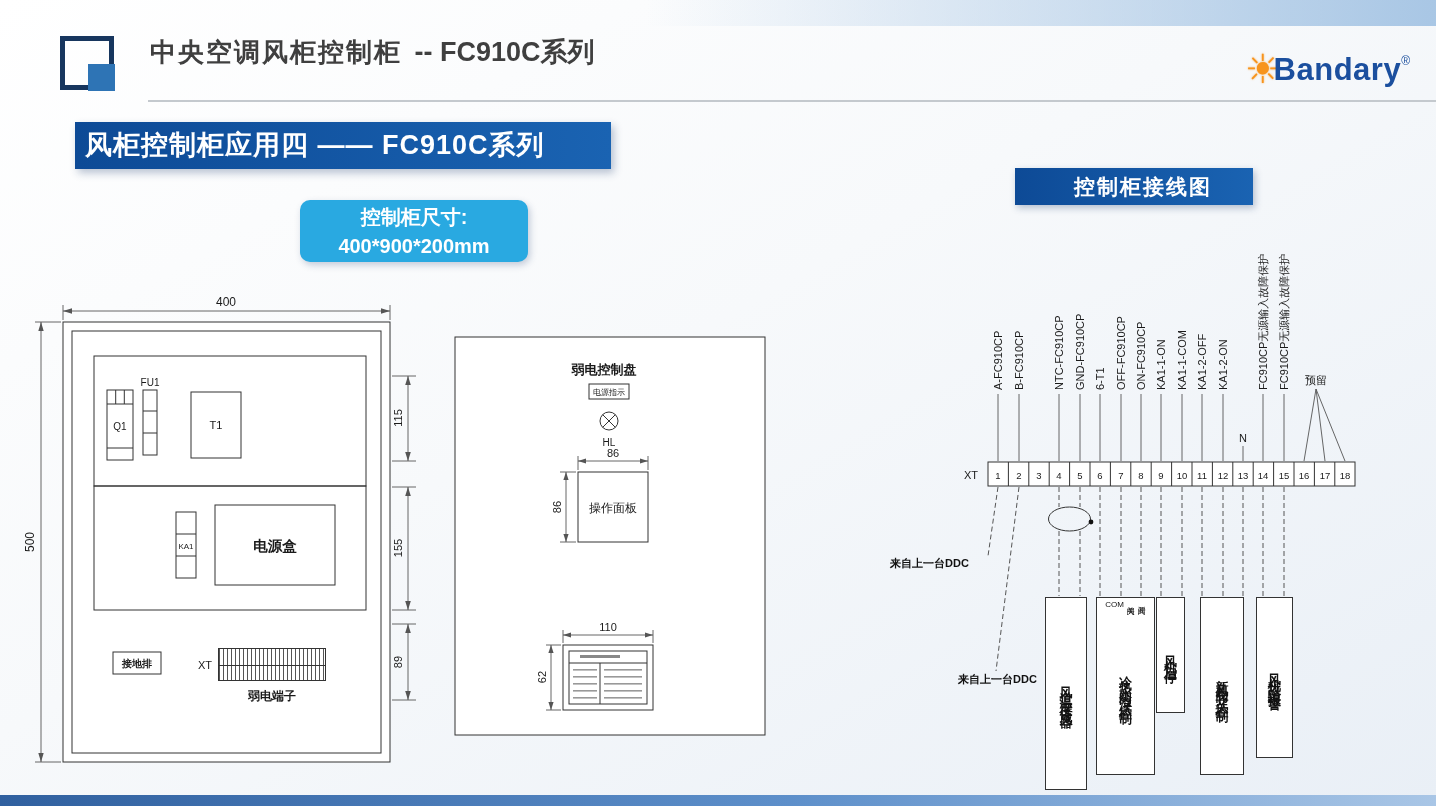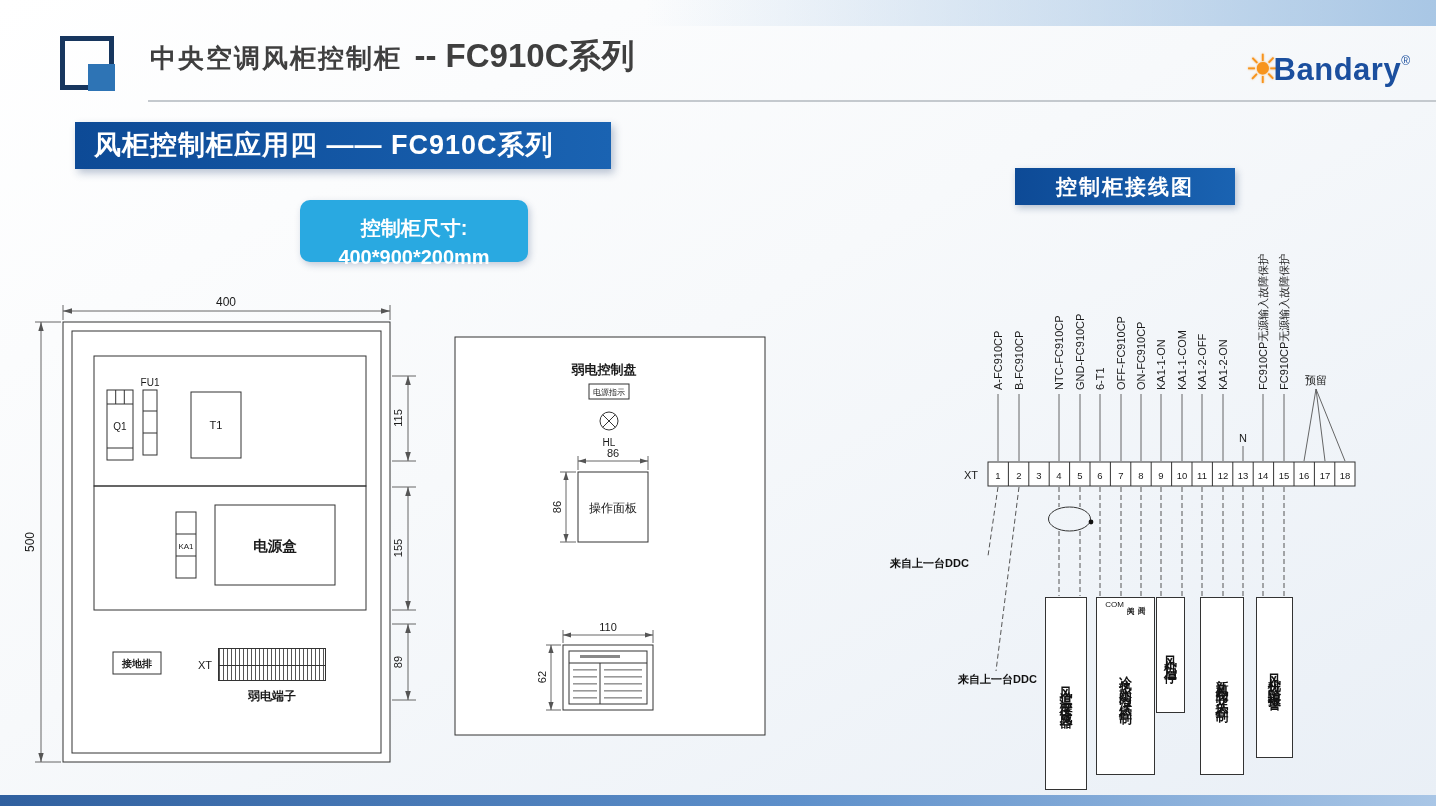--- a/index.html
+++ b/index.html
@@ -18,37 +18,37 @@
   .dim{fill:none;stroke:#555;stroke-width:0.9}
   .ar{fill:#555;stroke:none}
   .thin{fill:none;stroke:#555;stroke-width:0.9}
   .dash{fill:none;stroke:#555;stroke-width:1;stroke-dasharray:5 3}
 
   .logo-mark{position:absolute;left:60px;top:36px;width:58px;height:58px;z-index:3;}
   .lm-outline{position:absolute;left:0;top:0;width:44px;height:44px;border:5px solid #17365e;background:transparent;}
   .lm-fill{position:absolute;left:28px;top:28px;width:27px;height:27px;background:#2e74b5;}
   .header-title{position:absolute;left:150px;top:34px;z-index:3;color:#3f3f3f;white-space:nowrap;}
   .header-title .main{font-size:26px;font-weight:bold;letter-spacing:2px;}
-  .header-title .sub{font-size:33px;font-weight:bold;margin-left:8px;}
+  .header-title .sub{font-size:27px;font-weight:bold;margin-left:8px;}
   .title-rule{position:absolute;left:148px;top:100px;width:1288px;height:2px;background:#c4c9ce;z-index:3;}
   .brand{position:absolute;right:26px;top:50px;z-index:3;display:flex;align-items:flex-start;}
   .sun{color:#f7941d;font-size:40px;line-height:38px;margin-right:-7px;text-shadow:0 0 2px rgba(247,148,29,.8);}
   .brand-text{color:#1b4f9e;font-size:31px;font-weight:bold;letter-spacing:.5px;line-height:40px;}
   .reg{color:#1b4f9e;font-size:12px;margin-top:4px;}
 
   .app-banner{position:absolute;left:75px;top:122px;width:536px;height:47px;z-index:3;
     background:linear-gradient(90deg,#0d4a96,#1a63b2);color:#fff;font-size:27px;font-weight:bold;
-    line-height:47px;padding-left:19px;box-sizing:border-box;letter-spacing:1px;
+    line-height:47px;padding-left:10px;box-sizing:border-box;letter-spacing:1px;
     box-shadow:3px 4px 8px rgba(30,60,110,.3);}
   .size-banner{position:absolute;left:300px;top:200px;width:228px;height:62px;z-index:3;background:#29a9e1;
     border-radius:10px;color:#fff;text-align:center;font-weight:bold;font-size:20px;line-height:29px;
-    padding-top:14px;box-sizing:border-box;box-shadow:2px 3px 7px rgba(30,60,110,.25);}
+    padding-top:3px;box-sizing:border-box;box-shadow:2px 3px 7px rgba(30,60,110,.25);}
   .wiring-banner{position:absolute;left:1015px;top:168px;width:220px;height:37px;z-index:3;
     background:linear-gradient(90deg,#0d4a96,#1a63b2);color:#fff;font-size:21px;font-weight:bold;
-    text-align:center;line-height:37px;letter-spacing:2px;box-shadow:2px 3px 7px rgba(30,60,110,.3);}
+    text-align:center;line-height:37px;letter-spacing:2px;box-shadow:2px 3px 7px rgba(30,60,110,.3);padding-left:18px;}
 
   .hatch{position:absolute;left:218px;top:648px;width:108px;height:33px;z-index:3;border:1px solid #333;
     background:repeating-linear-gradient(90deg,#555 0px,#555 1px,#fff 1px,#fff 4px);box-sizing:border-box;}
   .hatch i{position:absolute;left:0;right:0;top:50%;height:1px;background:#333;display:block;}
 
   .ddc{position:absolute;z-index:3;font-size:11px;font-weight:600;color:#111;white-space:nowrap;}
 
   .wbox{position:absolute;z-index:3;background:#fff;border:1px solid #333;box-sizing:border-box;
     display:flex;align-items:center;justify-content:center;}
   .vtext{writing-mode:vertical-rl;text-orientation:upright;font-size:13px;letter-spacing:5px;color:#111;

